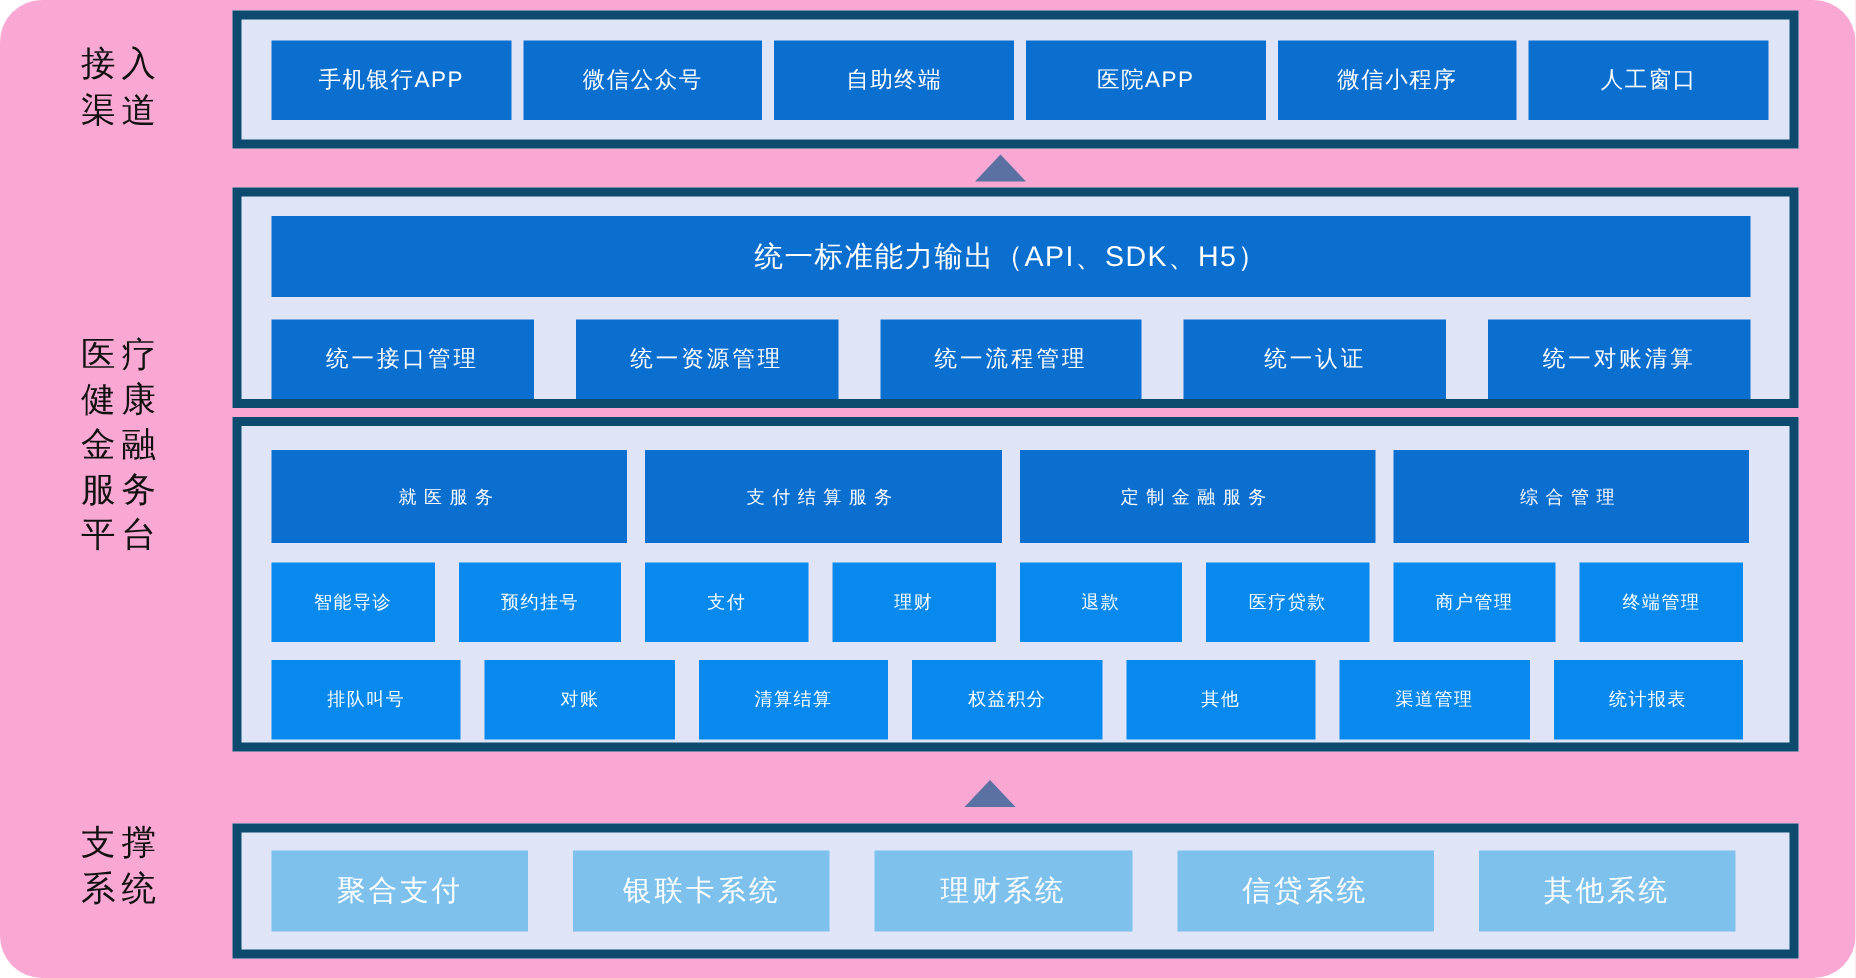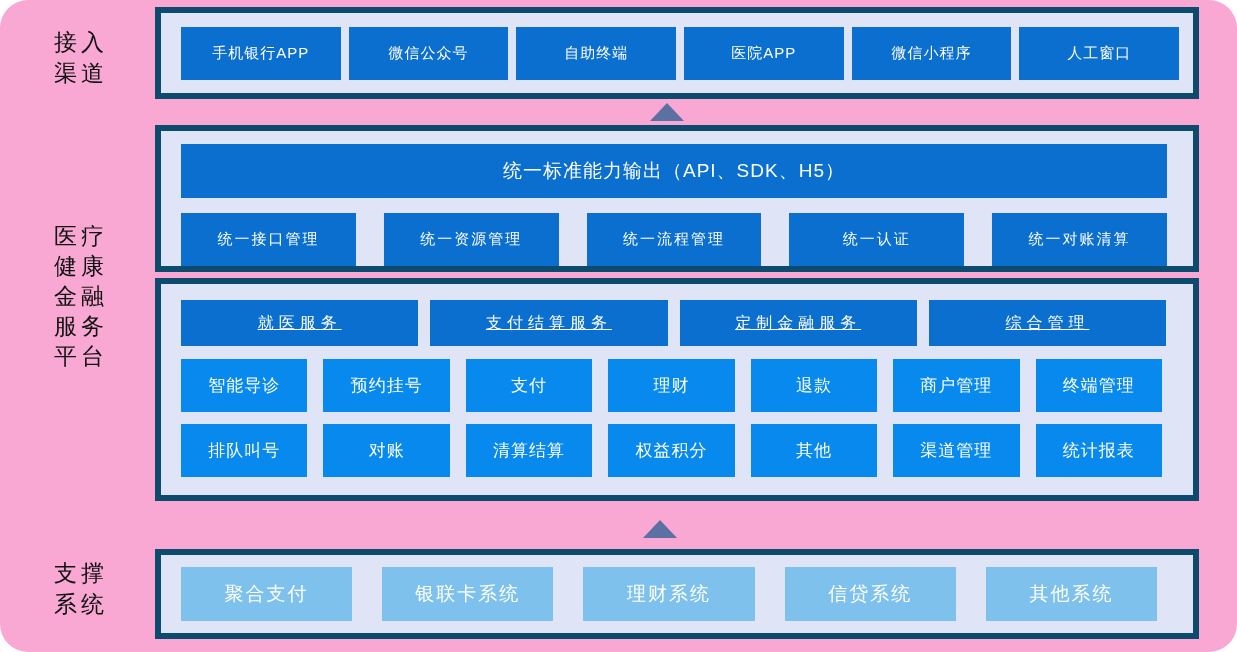--- a/index.html
+++ b/index.html
@@ -24,21 +24,21 @@
     width: 62px;
     font-family: "Liberation Serif", "DejaVu Serif", serif;
     font-size: 23px;
     color: #111111;
     letter-spacing: 4px;
     line-height: 31px;
     word-break: break-all;
   }
   #label-access   { top: 27px; }
   #label-platform { top: 222px; line-height: 30px; }
-  #label-support  { top: 558px; }
+  #label-support  { top: 546px; }
 
   
   .panel {
     position: absolute;
     left: 155px;
     width: 1044px;
     background: #dfe5f6;
     border: 6px solid #0c4a6e;
     box-sizing: border-box;
   }
@@ -101,36 +101,35 @@
     height: 223px;
     padding-top: 16px;
   }
   .svc-headers {
     display: flex;
     gap: 12px;
     padding: 0 27px 0 20px;
   }
   .svc-headers .box {
     flex: 1;
-    height: 46px;
-    font-size: 16px;
+    height: 62px;
+    font-size: 12px;
     letter-spacing: 5px;
-    text-decoration: underline;
   }
   .svc-row {
     display: flex;
     gap: 16px;
     padding: 0 31px 0 20px;
   }
   #svc-row-1 { margin-top: 13px; }
   #svc-row-2 { margin-top: 12px; }
   .svc-row .box {
     flex: 1;
     height: 53px;
-    font-size: 17px;
+    font-size: 12px;
     letter-spacing: 1px;
   }
 
   
   #panel-support {
     top: 549px;
     height: 90px;
     display: flex;
     align-items: center;
     gap: 30px;
@@ -192,20 +191,21 @@
       <div class="box box-dark">支付结算服务</div>
       <div class="box box-dark">定制金融服务</div>
       <div class="box box-dark">综合管理</div>
     </div>
     <div class="svc-row" id="svc-row-1">
       <div class="box box-bright">智能导诊</div>
       <div class="box box-bright">预约挂号</div>
       <div class="box box-bright">支付</div>
       <div class="box box-bright">理财</div>
       <div class="box box-bright">退款</div>
+      <div class="box box-bright">医疗贷款</div>
       <div class="box box-bright">商户管理</div>
       <div class="box box-bright">终端管理</div>
     </div>
     <div class="svc-row" id="svc-row-2">
       <div class="box box-bright">排队叫号</div>
       <div class="box box-bright">对账</div>
       <div class="box box-bright">清算结算</div>
       <div class="box box-bright">权益积分</div>
       <div class="box box-bright">其他</div>
       <div class="box box-bright">渠道管理</div>

